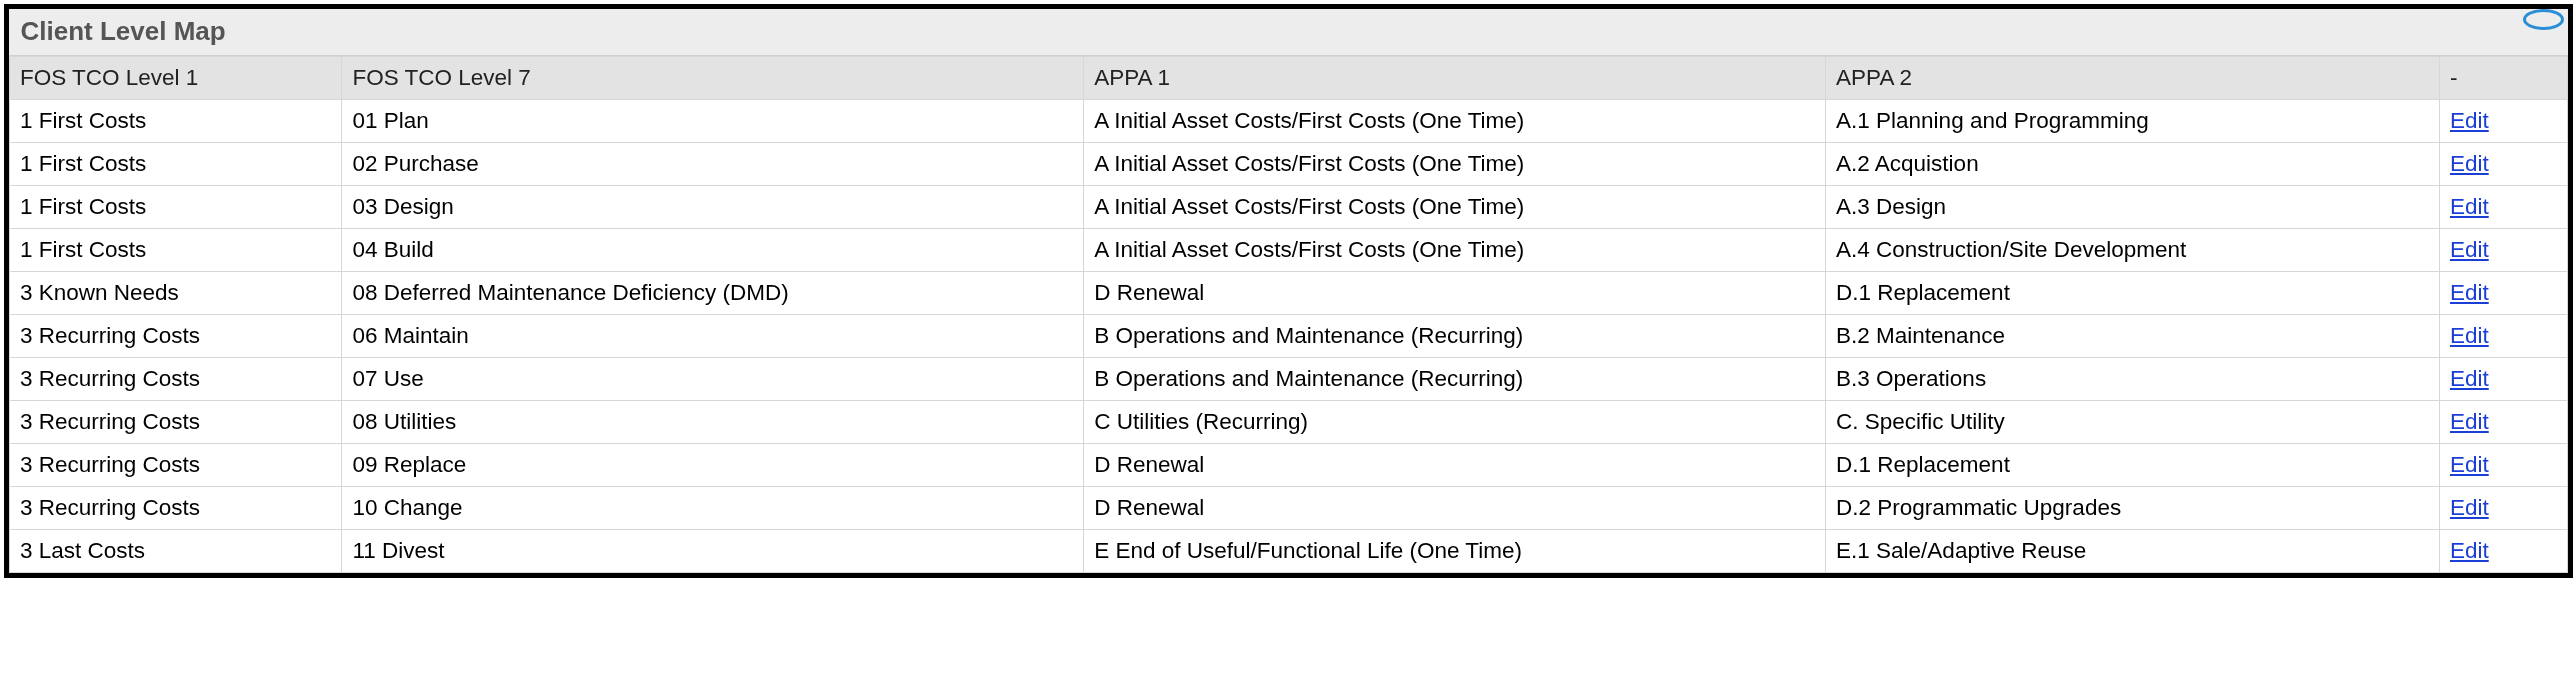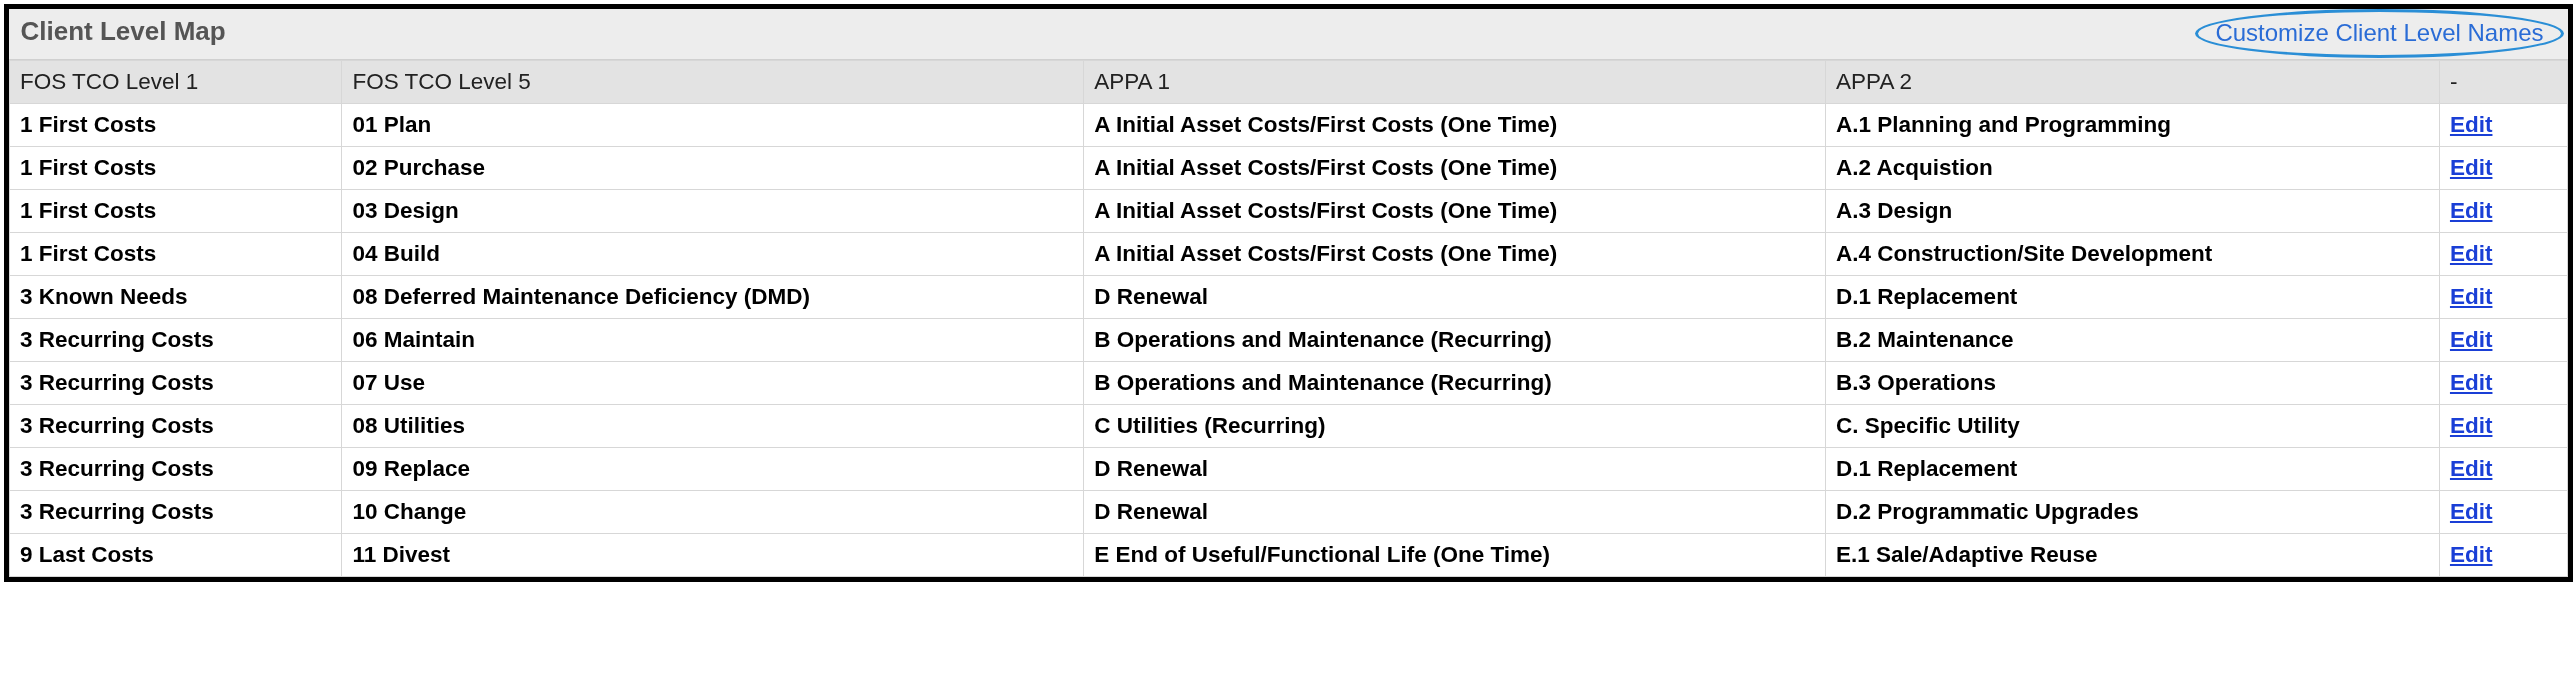--- a/index.html
+++ b/index.html
@@ -66,21 +66,20 @@
     }
     table.data th {
       background: #e3e3e3;
       font-weight: normal;
       color: #222;
       height: 43px;
     }
     table.data td {
       background: #fff;
       height: 43px;
-      font-weight: bold;
     }
     col.c1 { width: 13%; }
     col.c2 { width: 29%; }
     col.c3 { width: 29%; }
     col.c4 { width: 24%; }
     col.c5 { width: 5%; }
     th.action-col { text-align: center; }
     td.action-cell { text-align: center; }
     a.edit-link {
       color: #1a3fd6;
@@ -90,36 +89,35 @@
   </style>
 </head>
 <body>
 
 <div class="outer-frame">
 
   <div class="header-bar">
     <span class="header-title">Client Level Map</span>
     <span class="customize-wrap">
       <span class="oval-annot"></span>
-      <a href="#" class="customize-link">Customize Client Level Names</a>
     </span>
   </div>
 
   <table class="data">
     <colgroup>
       <col class="c1">
         <col class="c2">
         <col class="c3">
         <col class="c4">
         <col class="c5">
     </colgroup>
     <thead>
       <tr>
         <th>FOS TCO Level 1</th>
-        <th>FOS TCO Level 5</th>
+        <th>FOS TCO Level 7</th>
         <th>APPA 1</th>
         <th>APPA 2</th>
         <th class="action-col">-</th>
       </tr>
     </thead>
     <tbody id="tbody">
         <tr>
           <td>1 First Costs</td>
           <td>01 Plan</td>
           <td>A Initial Asset Costs/First Costs (One Time)</td>
@@ -183,21 +181,21 @@
           <td class="action-cell"><a href="#" class="edit-link">Edit</a></td>
         </tr>
         <tr>
           <td>3 Recurring Costs</td>
           <td>10 Change</td>
           <td>D Renewal</td>
           <td>D.2 Programmatic Upgrades</td>
           <td class="action-cell"><a href="#" class="edit-link">Edit</a></td>
         </tr>
         <tr>
-          <td>9 Last Costs</td>
+          <td>3 Last Costs</td>
           <td>11 Divest</td>
           <td>E End of Useful/Functional Life (One Time)</td>
           <td>E.1 Sale/Adaptive Reuse</td>
           <td class="action-cell"><a href="#" class="edit-link">Edit</a></td>
         </tr>
       </tbody>
   </table>
 
 </div>
 

